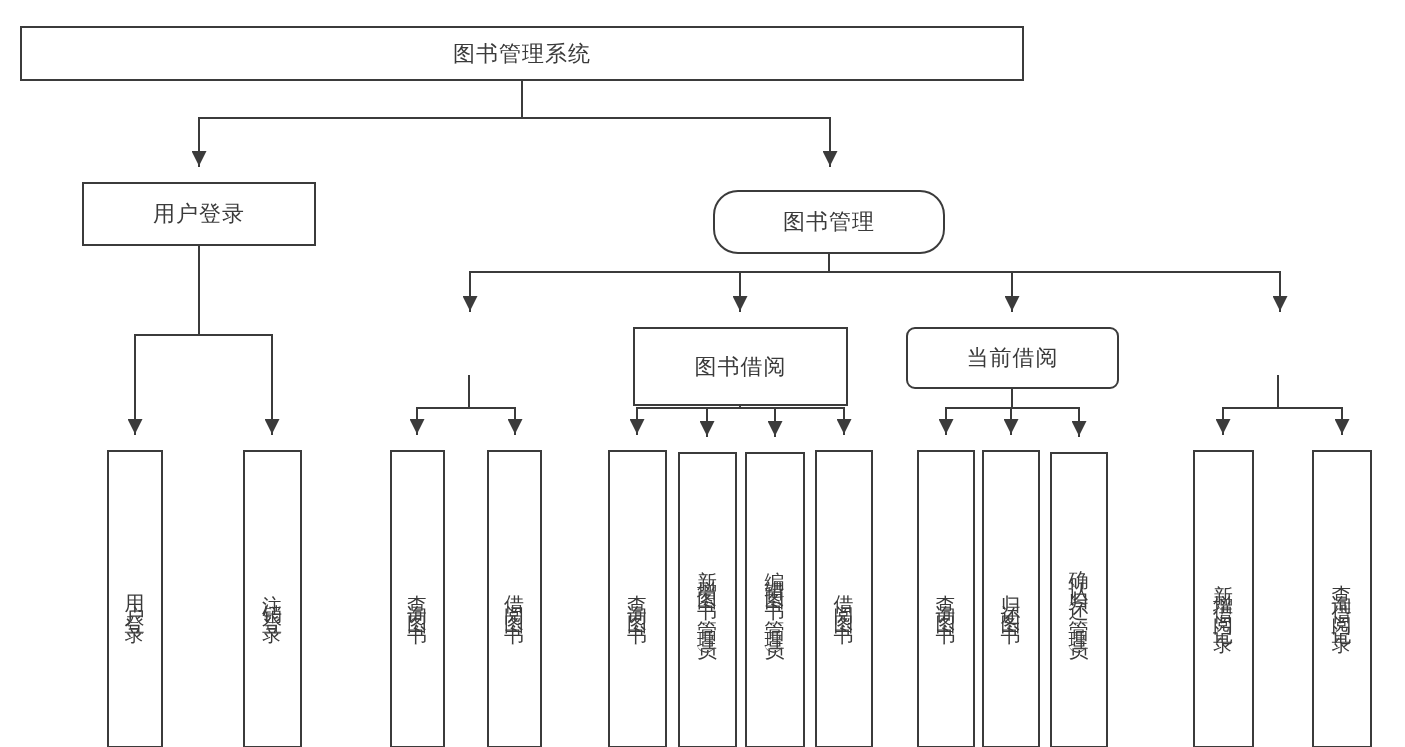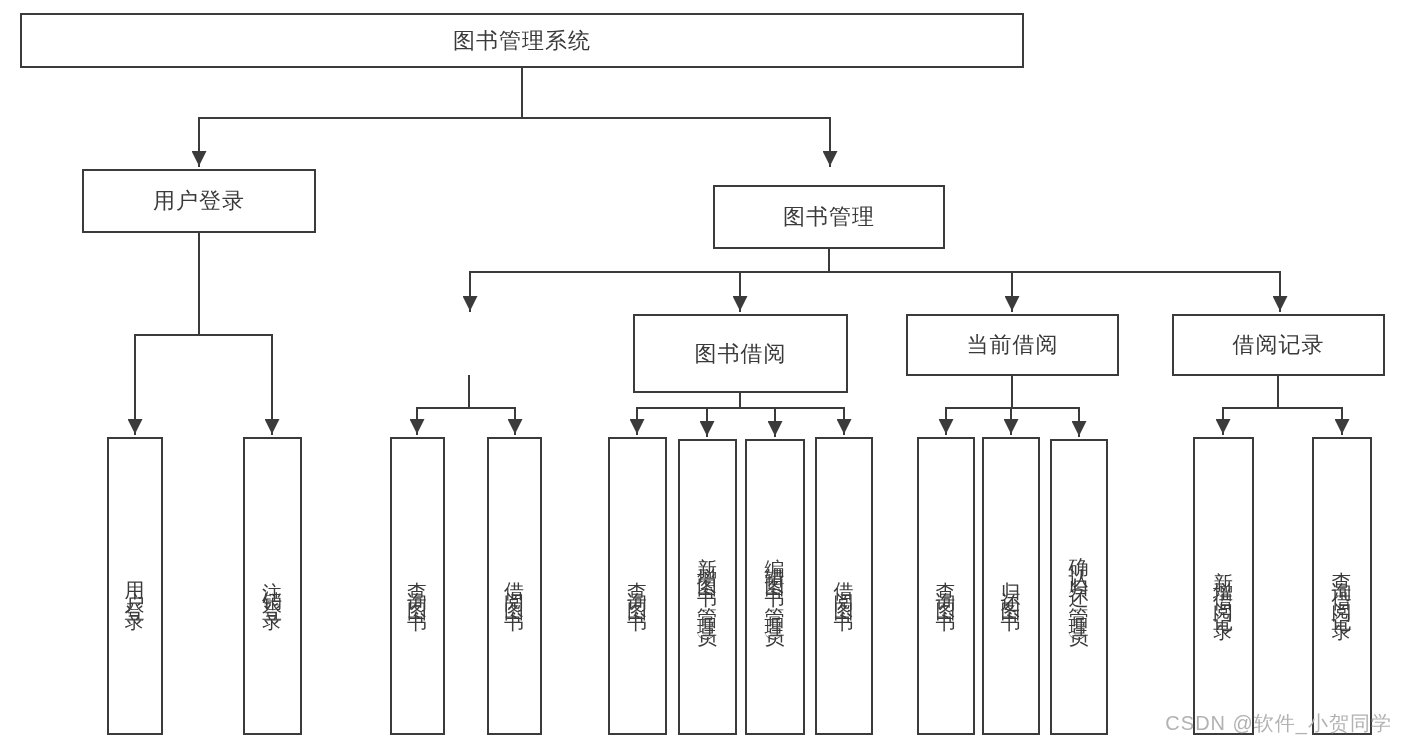--- a/index.html
+++ b/index.html
@@ -18,20 +18,21 @@
   }
   .wires{position:absolute;left:0;top:0;z-index:1;}
   .node{
     position:absolute;
     box-sizing:border-box;
     border:2px solid var(--line);
     background:#fff;
     display:flex;align-items:center;justify-content:center;
     color:var(--text);
     z-index:2;
+    margin-top:13px;
   }
   .node.h{font-size:22px;letter-spacing:1px;}
   .node.leaf span{
     writing-mode:vertical-rl;
     text-orientation:mixed;
     font-size:20px;
     letter-spacing:10px;
     line-height:1;
     white-space:nowrap;
     color:var(--text);
@@ -101,32 +102,29 @@
     </g>
   </svg>
 
   <div class="node h" style="left:20px;top:13px;width:1004px;height:55px;">
     <span>图书管理系统</span>
   </div>
 
   <div class="node h" style="left:82px;top:169px;width:234px;height:64px;">
     <span>用户登录</span>
   </div>
-  <div class="node h" style="left:713px;top:185px;width:232px;height:64px;">
+  <div class="node h" style="left:713px;top:177px;width:232px;height:64px;border-radius:25px;">
     <span>图书管理</span>
   </div>
 
   <div class="node h" style="left:633px;top:314px;width:215px;height:79px;">
     <span>图书借阅</span>
   </div>
-  <div class="node h" style="left:906px;top:314px;width:213px;height:62px;">
+  <div class="node h" style="left:906px;top:314px;width:213px;height:62px;border-radius:9px;">
     <span>当前借阅</span>
-  </div>
-  <div class="node h" style="left:1172px;top:314px;width:213px;height:62px;">
-    <span>借阅记录</span>
   </div>
 
   <div class="node leaf" style="left:107px;top:437px;width:56px;height:298px;">
     <span>用户登录</span>
   </div>
   <div class="node leaf" style="left:243px;top:437px;width:59px;height:298px;">
     <span>注销登录</span>
   </div>
 
   <div class="node leaf" style="left:390px;top:437px;width:55px;height:298px;">
@@ -159,15 +157,14 @@
     <span>确认归还（管理员）</span>
   </div>
 
   <div class="node leaf" style="left:1193px;top:437px;width:61px;height:298px;">
     <span>新增借阅记录</span>
   </div>
   <div class="node leaf" style="left:1312px;top:437px;width:60px;height:298px;">
     <span>查询借阅记录</span>
   </div>
 
-  <div class="watermark">CSDN @软件_小贺同学</div>
 
 </div>
 
 </body></html>

